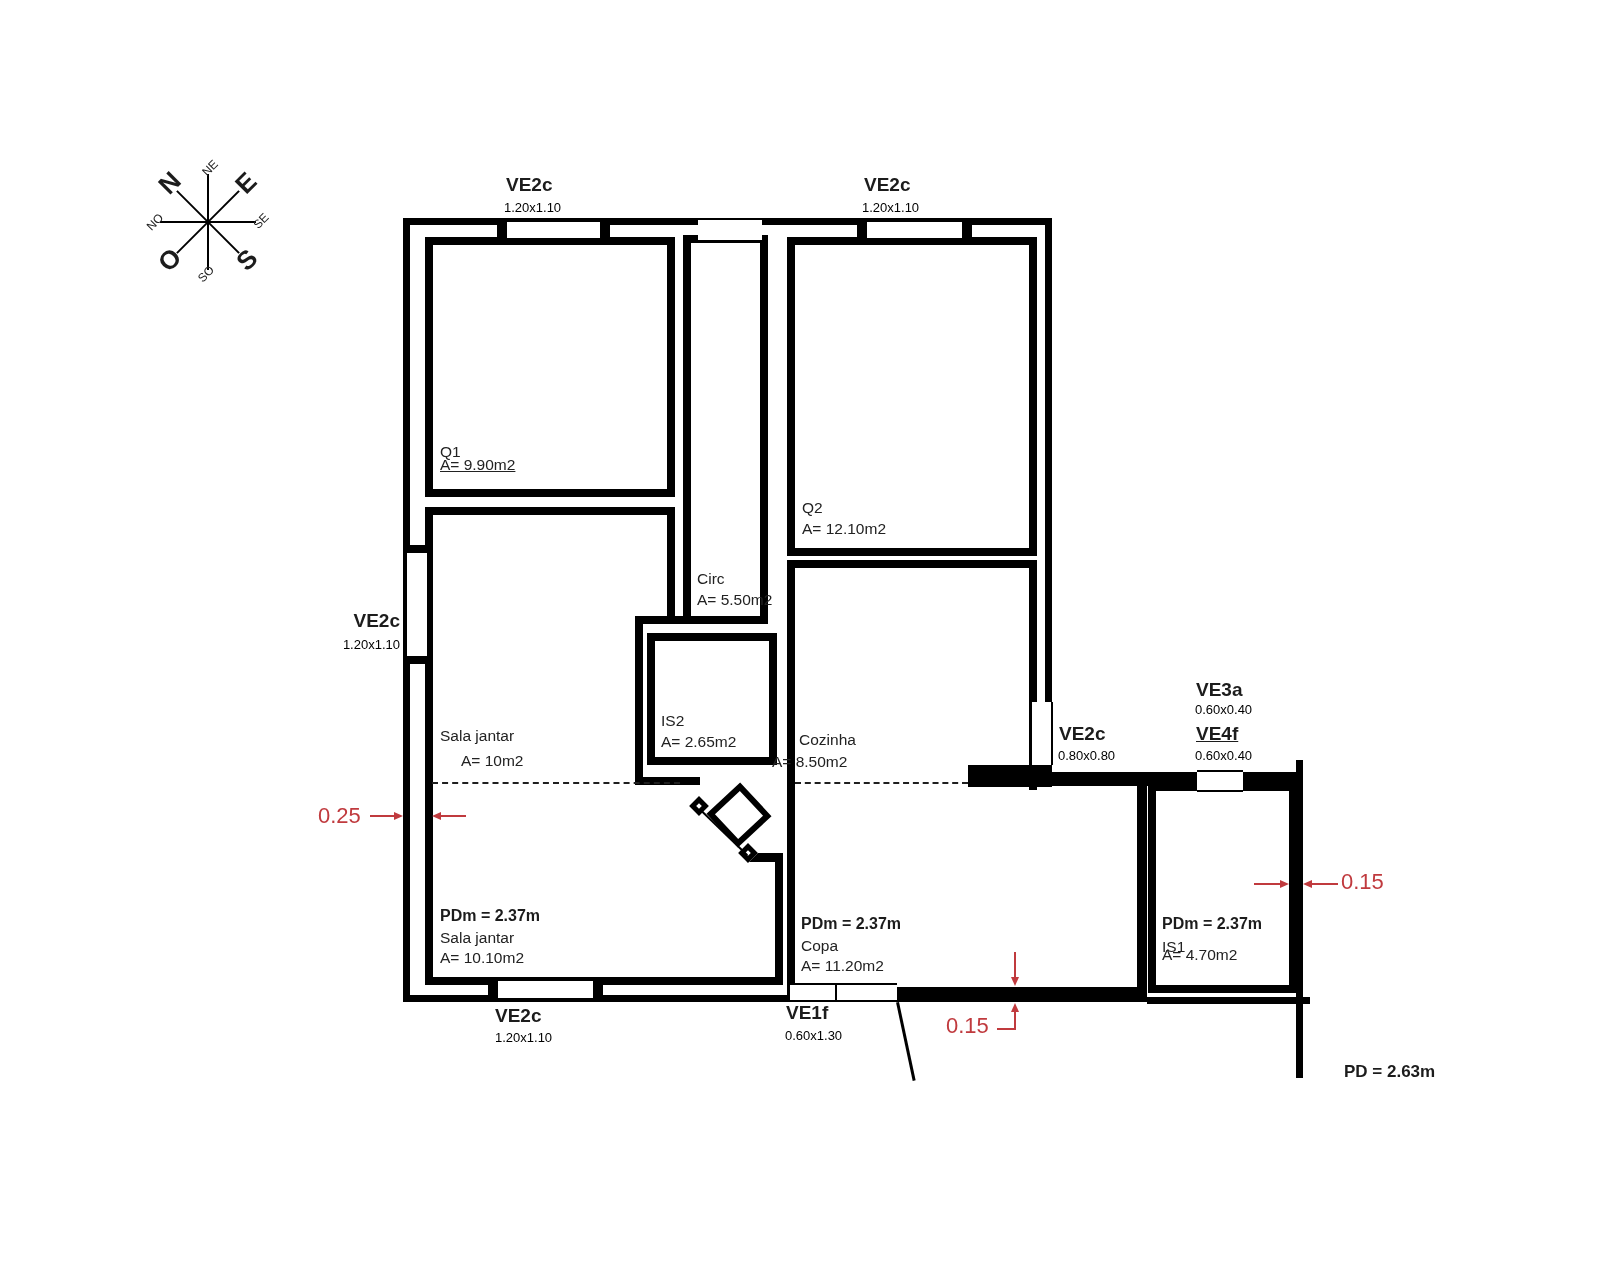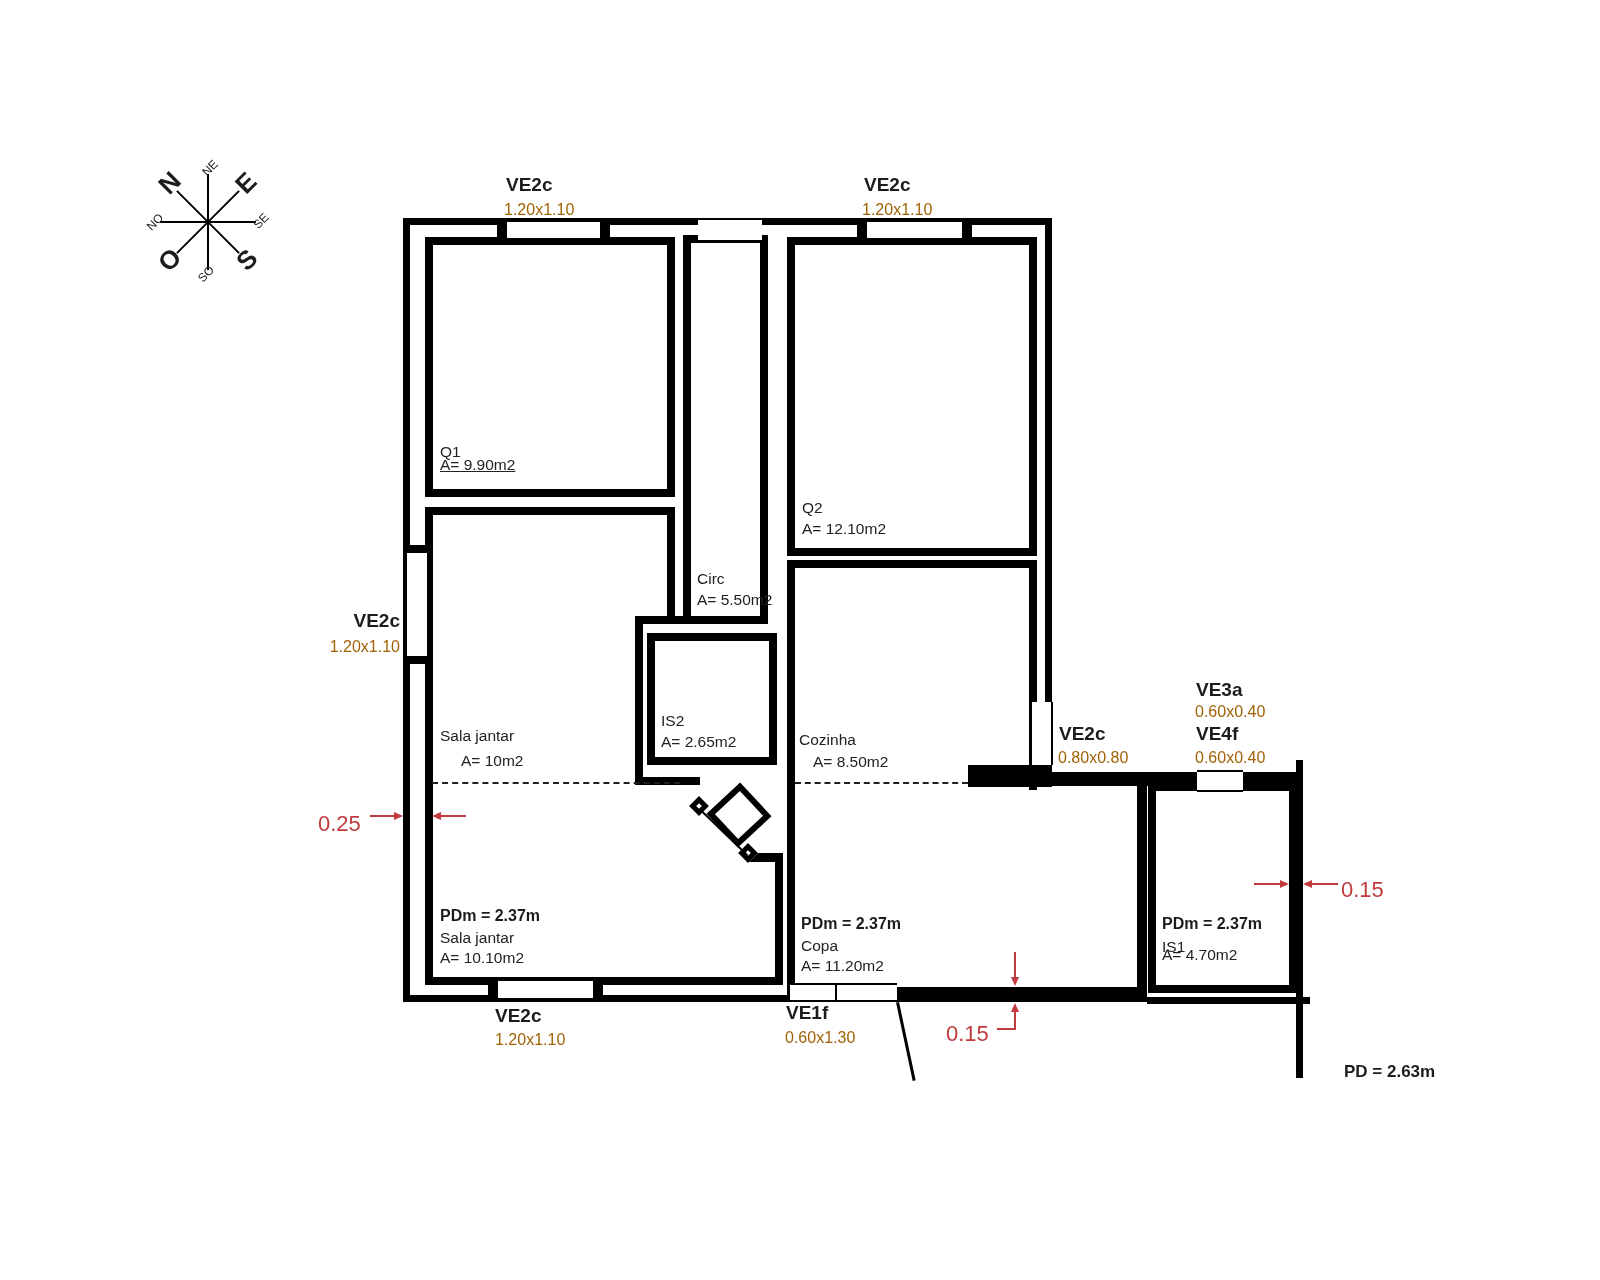--- a/index.html
+++ b/index.html
@@ -8,25 +8,25 @@
   .abs{position:absolute;}
   .wall{position:absolute;background:#000;}
   .room{position:absolute;border:8px solid #000;background:#fff;box-sizing:border-box;}
   .room.nobottom{border-bottom:none;}
   .win{position:absolute;background:#fff;box-sizing:border-box;}
   .win.tb{border-top:2px solid #000;border-bottom:2px solid #000;}
   .win.lr{border-left:2px solid #000;border-right:2px solid #000;}
   .dash{position:absolute;border-top:2px dashed #1f1f1f;height:0;}
   .lbl{position:absolute;white-space:nowrap;line-height:1.1;}
   .wname{font-weight:bold;font-size:19px;}
-  .wsize{font-size:16px;color:#a16207;}
+  .wsize{font-size:13px;color:#000000;}
   .rname{font-size:15.5px;color:#222;}
   .pdm{font-weight:bold;font-size:16px;}
   .pd{font-weight:bold;font-size:17px;}
-  .red{font-size:22px;margin-top:8px;}
+  .red{font-size:22px;}
   .thin{position:absolute;background:#000;}
   .redline{position:absolute;}
   .arr{position:absolute;width:0;height:0;}
   .compass-letter{position:absolute;font-weight:bold;font-size:26px;transform:translate(-50%,-50%) rotate(-45deg);}
   .compass-small{position:absolute;font-size:12px;color:#222;transform:translate(-50%,-50%) rotate(-45deg);}
   .doorpart{position:absolute;background:#fff;box-sizing:border-box;border:6px solid #000;}
 </style>
 </head>
 <body>
 
@@ -115,40 +115,40 @@
 
   <div class="lbl wname" style="left:786px;top:1003px;">VE1f</div>
   <div class="lbl wsize" style="left:785px;top:1029px;">0.60x1.30</div>
 
   <div class="lbl wname" style="left:1059px;top:724px;">VE2c</div>
   <div class="lbl wsize" style="left:1058px;top:749px;">0.80x0.80</div>
 
   <div class="lbl wname" style="left:1196px;top:680px;">VE3a</div>
   <div class="lbl wsize" style="left:1195px;top:703px;">0.60x0.40</div>
 
-  <div class="lbl wname" style="left:1196px;top:724px;">VE4f</div>
+  <div class="lbl wname" style="left:1196px;top:724px;text-decoration:underline;">VE4f</div>
   <div class="lbl wsize" style="left:1195px;top:749px;">0.60x0.40</div>
 
   <div class="lbl rname" style="left:440px;top:443px;">Q1</div>
   <div class="lbl rname" style="left:440px;top:456px;text-decoration:underline;">A= 9.90m2</div>
 
   <div class="lbl rname" style="left:802px;top:499px;">Q2</div>
   <div class="lbl rname" style="left:802px;top:520px;">A= 12.10m2</div>
 
   <div class="lbl rname" style="left:697px;top:570px;">Circ</div>
   <div class="lbl rname" style="left:697px;top:591px;">A= 5.50m2</div>
 
   <div class="lbl rname" style="left:661px;top:712px;">IS2</div>
   <div class="lbl rname" style="left:661px;top:733px;">A= 2.65m2</div>
 
   <div class="lbl rname" style="left:440px;top:727px;">Sala jantar</div>
   <div class="lbl rname" style="left:461px;top:752px;">A= 10m2</div>
 
   <div class="lbl rname" style="left:799px;top:731px;">Cozinha</div>
-  <div class="lbl rname" style="left:813px;top:753px;">A= 8.50m2</div>
+  <div class="lbl rname" style="left:772px;top:753px;">A= 8.50m2</div>
 
   <div class="lbl pdm" style="left:440px;top:907px;">PDm = 2.37m</div>
   <div class="lbl rname" style="left:440px;top:929px;">Sala jantar</div>
   <div class="lbl rname" style="left:440px;top:949px;">A= 10.10m2</div>
 
   <div class="lbl pdm" style="left:801px;top:915px;">PDm = 2.37m</div>
   <div class="lbl rname" style="left:801px;top:937px;">Copa</div>
   <div class="lbl rname" style="left:801px;top:957px;">A= 11.20m2</div>
 
   <div class="lbl pdm" style="left:1162px;top:915px;">PDm = 2.37m</div>

